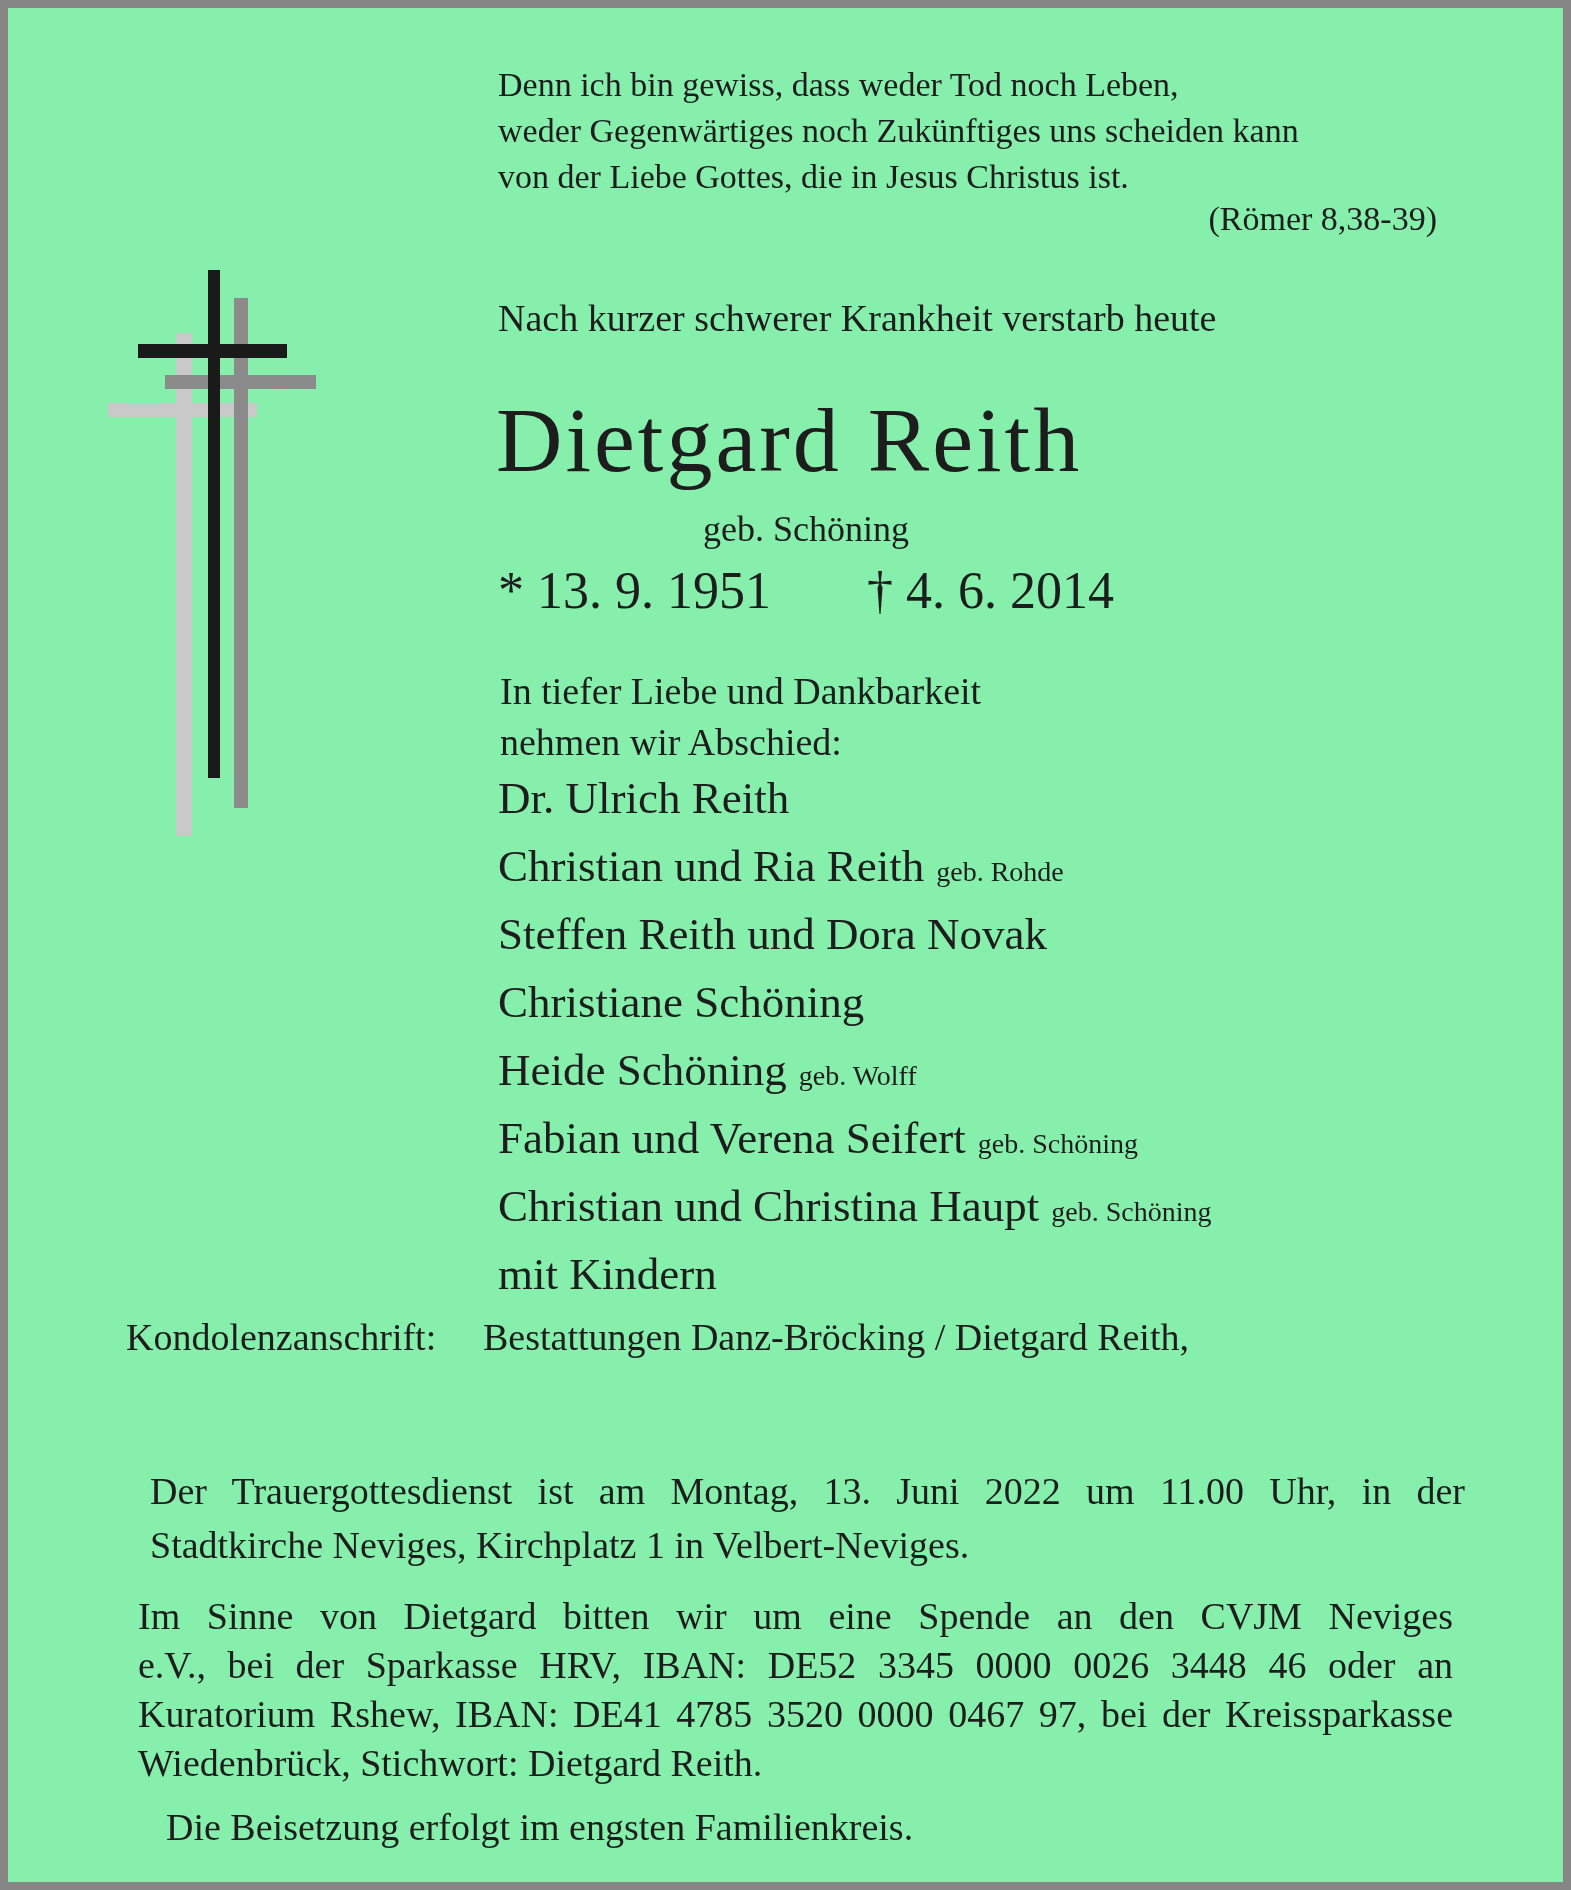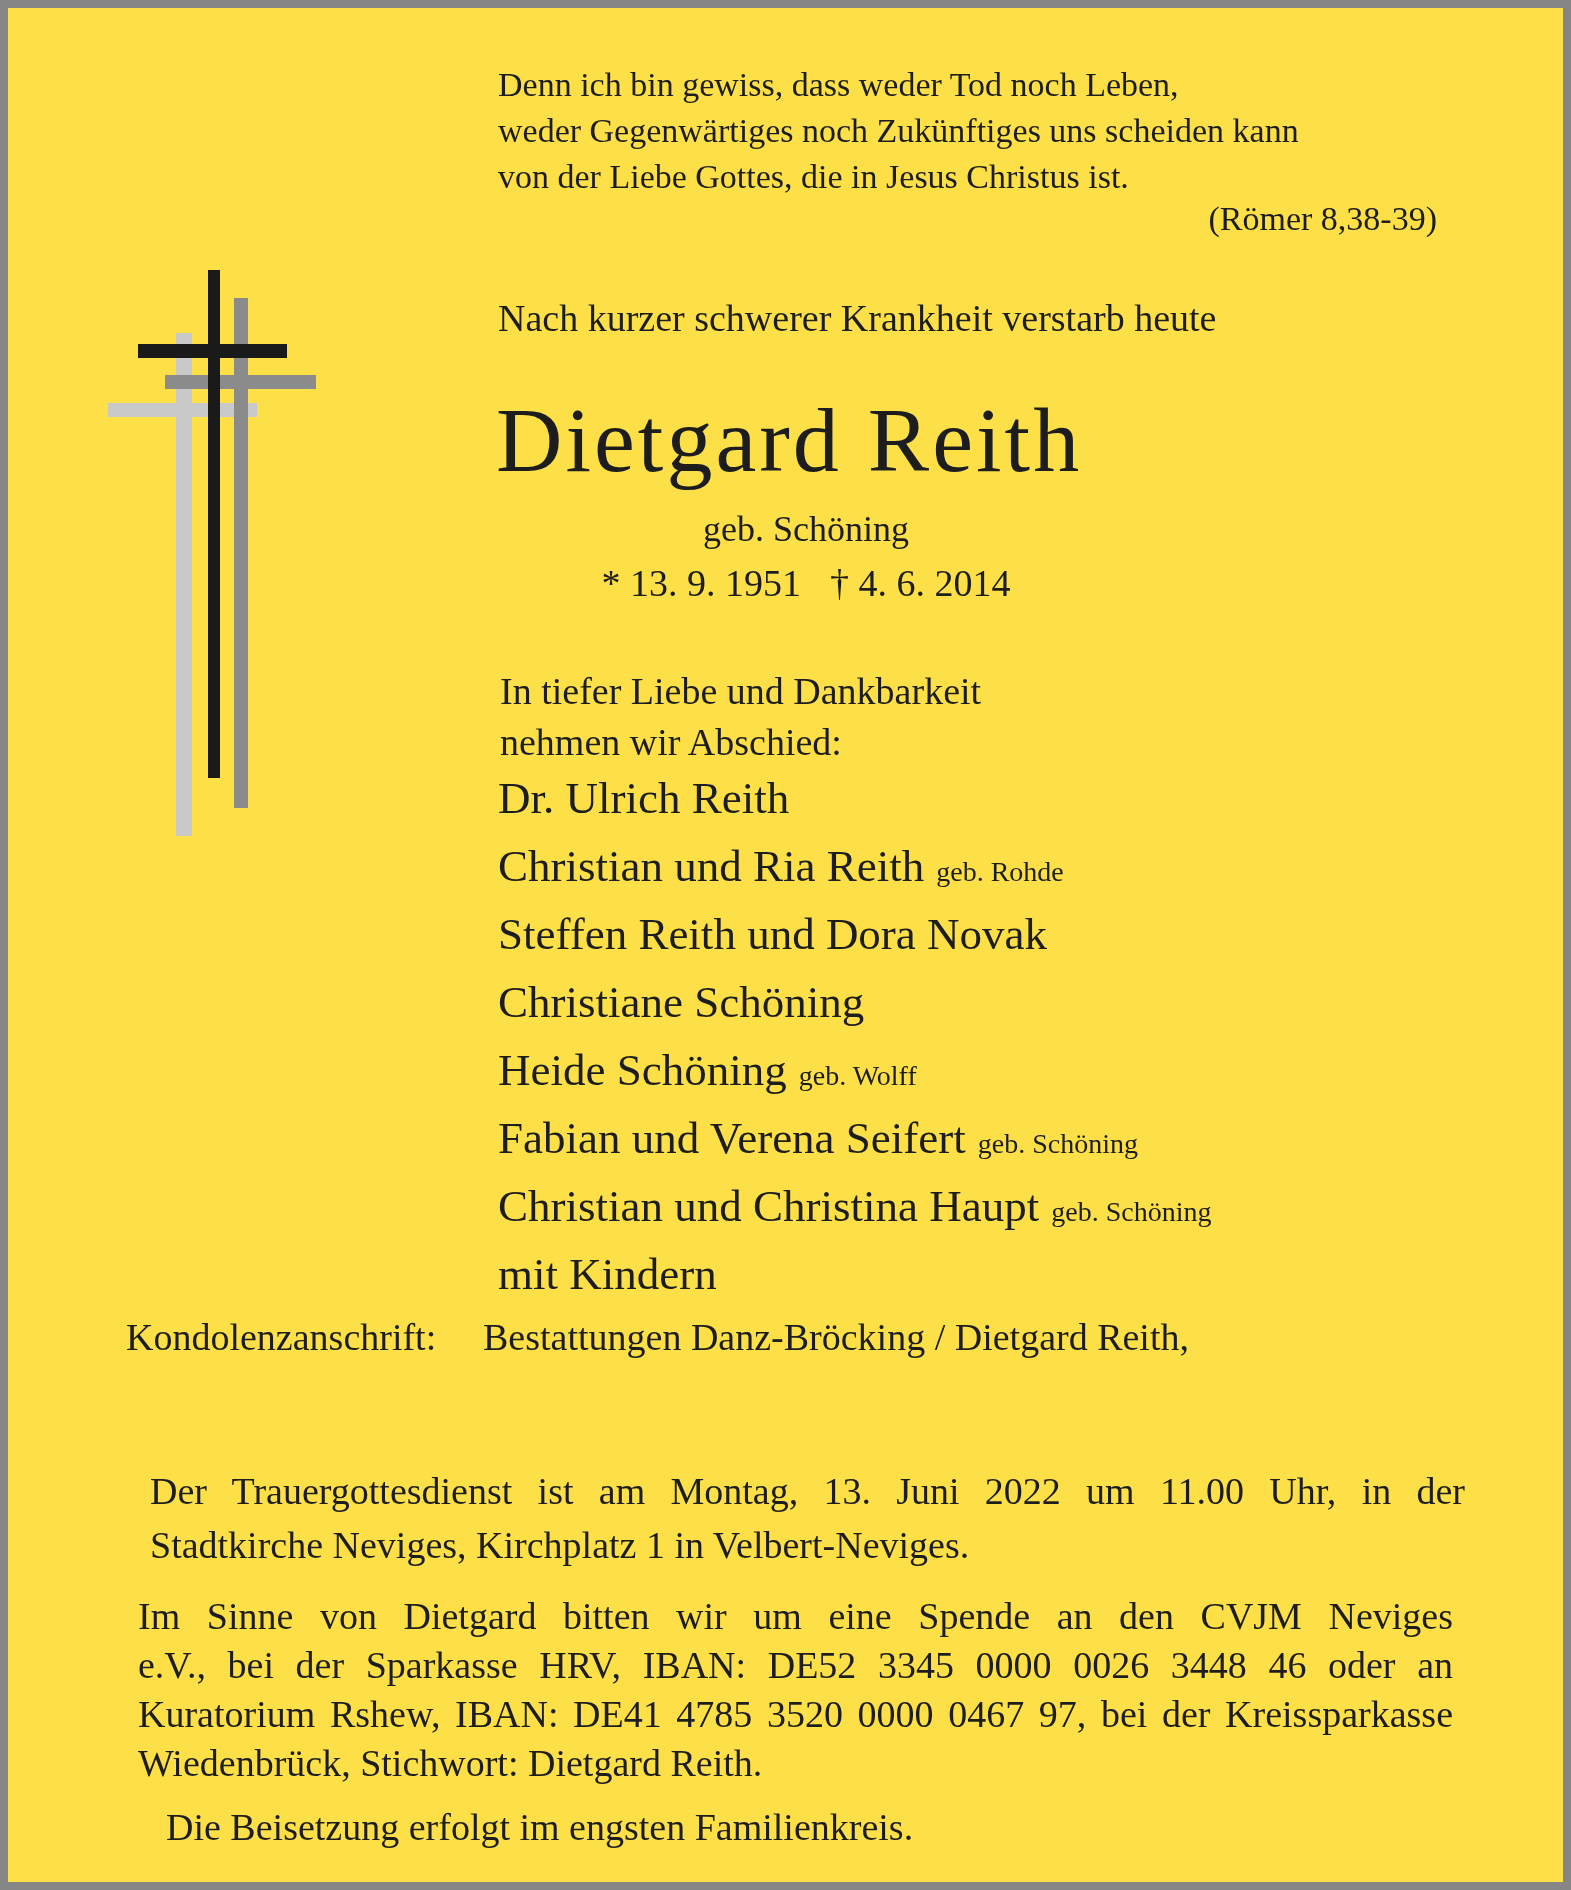--- a/index.html
+++ b/index.html
@@ -2,21 +2,21 @@
 <html><head>
 <meta charset="utf-8">
 <style>
   html, body { margin: 0; padding: 0; background: #ffffff; }
   #page {
     position: relative;
     width: 1571px;
     height: 1890px;
     box-sizing: border-box;
     border: 8px solid #868686;
-    background: #fde047;
+    background: #86efac;
     font-family: "Liberation Serif", serif;
     color: #1d1d1d;
     overflow: hidden;
   }
   .abs { position: absolute; }
 
   
   #quote { left: 490px; top: 54px; font-size: 34px; line-height: 46px; white-space: nowrap; }
   #quote-attribution { right: 126px; top: 192px; font-size: 34px; white-space: nowrap; }
 
@@ -30,21 +30,21 @@
   #lh { left: 0px;   top: 135px; width: 149px; height: 14px; }
   #mv { left: 126px; top: 30px;  width: 14px;  height: 510px; }
   #mh { left: 57px;  top: 107px; width: 151px; height: 14px; }
   #dv { left: 100px; top: 2px;   width: 12px;  height: 508px; }
   #dh { left: 30px;  top: 76px;  width: 149px; height: 14px; }
 
   
   #announce { left: 490px; top: 288px; font-size: 38px; white-space: nowrap; }
   #deceased-name { left: 488px; top: 386px; font-size: 92px; line-height: 92px; letter-spacing: 3px; white-space: nowrap; }
   #maiden { left: 490px; top: 500px; width: 616px; text-align: center; font-size: 36px; white-space: nowrap; }
-  #dates { left: 490px; top: 553px; width: 616px; display: flex; justify-content: center; font-size: 38px; white-space: nowrap; gap: 29px; }
+  #dates { left: 490px; top: 553px; width: 616px; display: flex; justify-content: space-between; font-size: 52px; white-space: nowrap; gap: 29px; }
 
   
   #farewell { left: 492px; top: 658px; font-size: 38px; line-height: 51px; white-space: nowrap; }
   #family { left: 490px; top: 759px; font-size: 45px; line-height: 63px; white-space: nowrap; }
   .suffix { font-size: 28px; margin-left: 12px; margin-top: 27px; }
 
   
   .bodytext { font-size: 38px; }
   #condolence { left: 118px; top: 1303px; display: flex; line-height: 53px; white-space: nowrap; }
   #condolence .label { width: 357px; }

